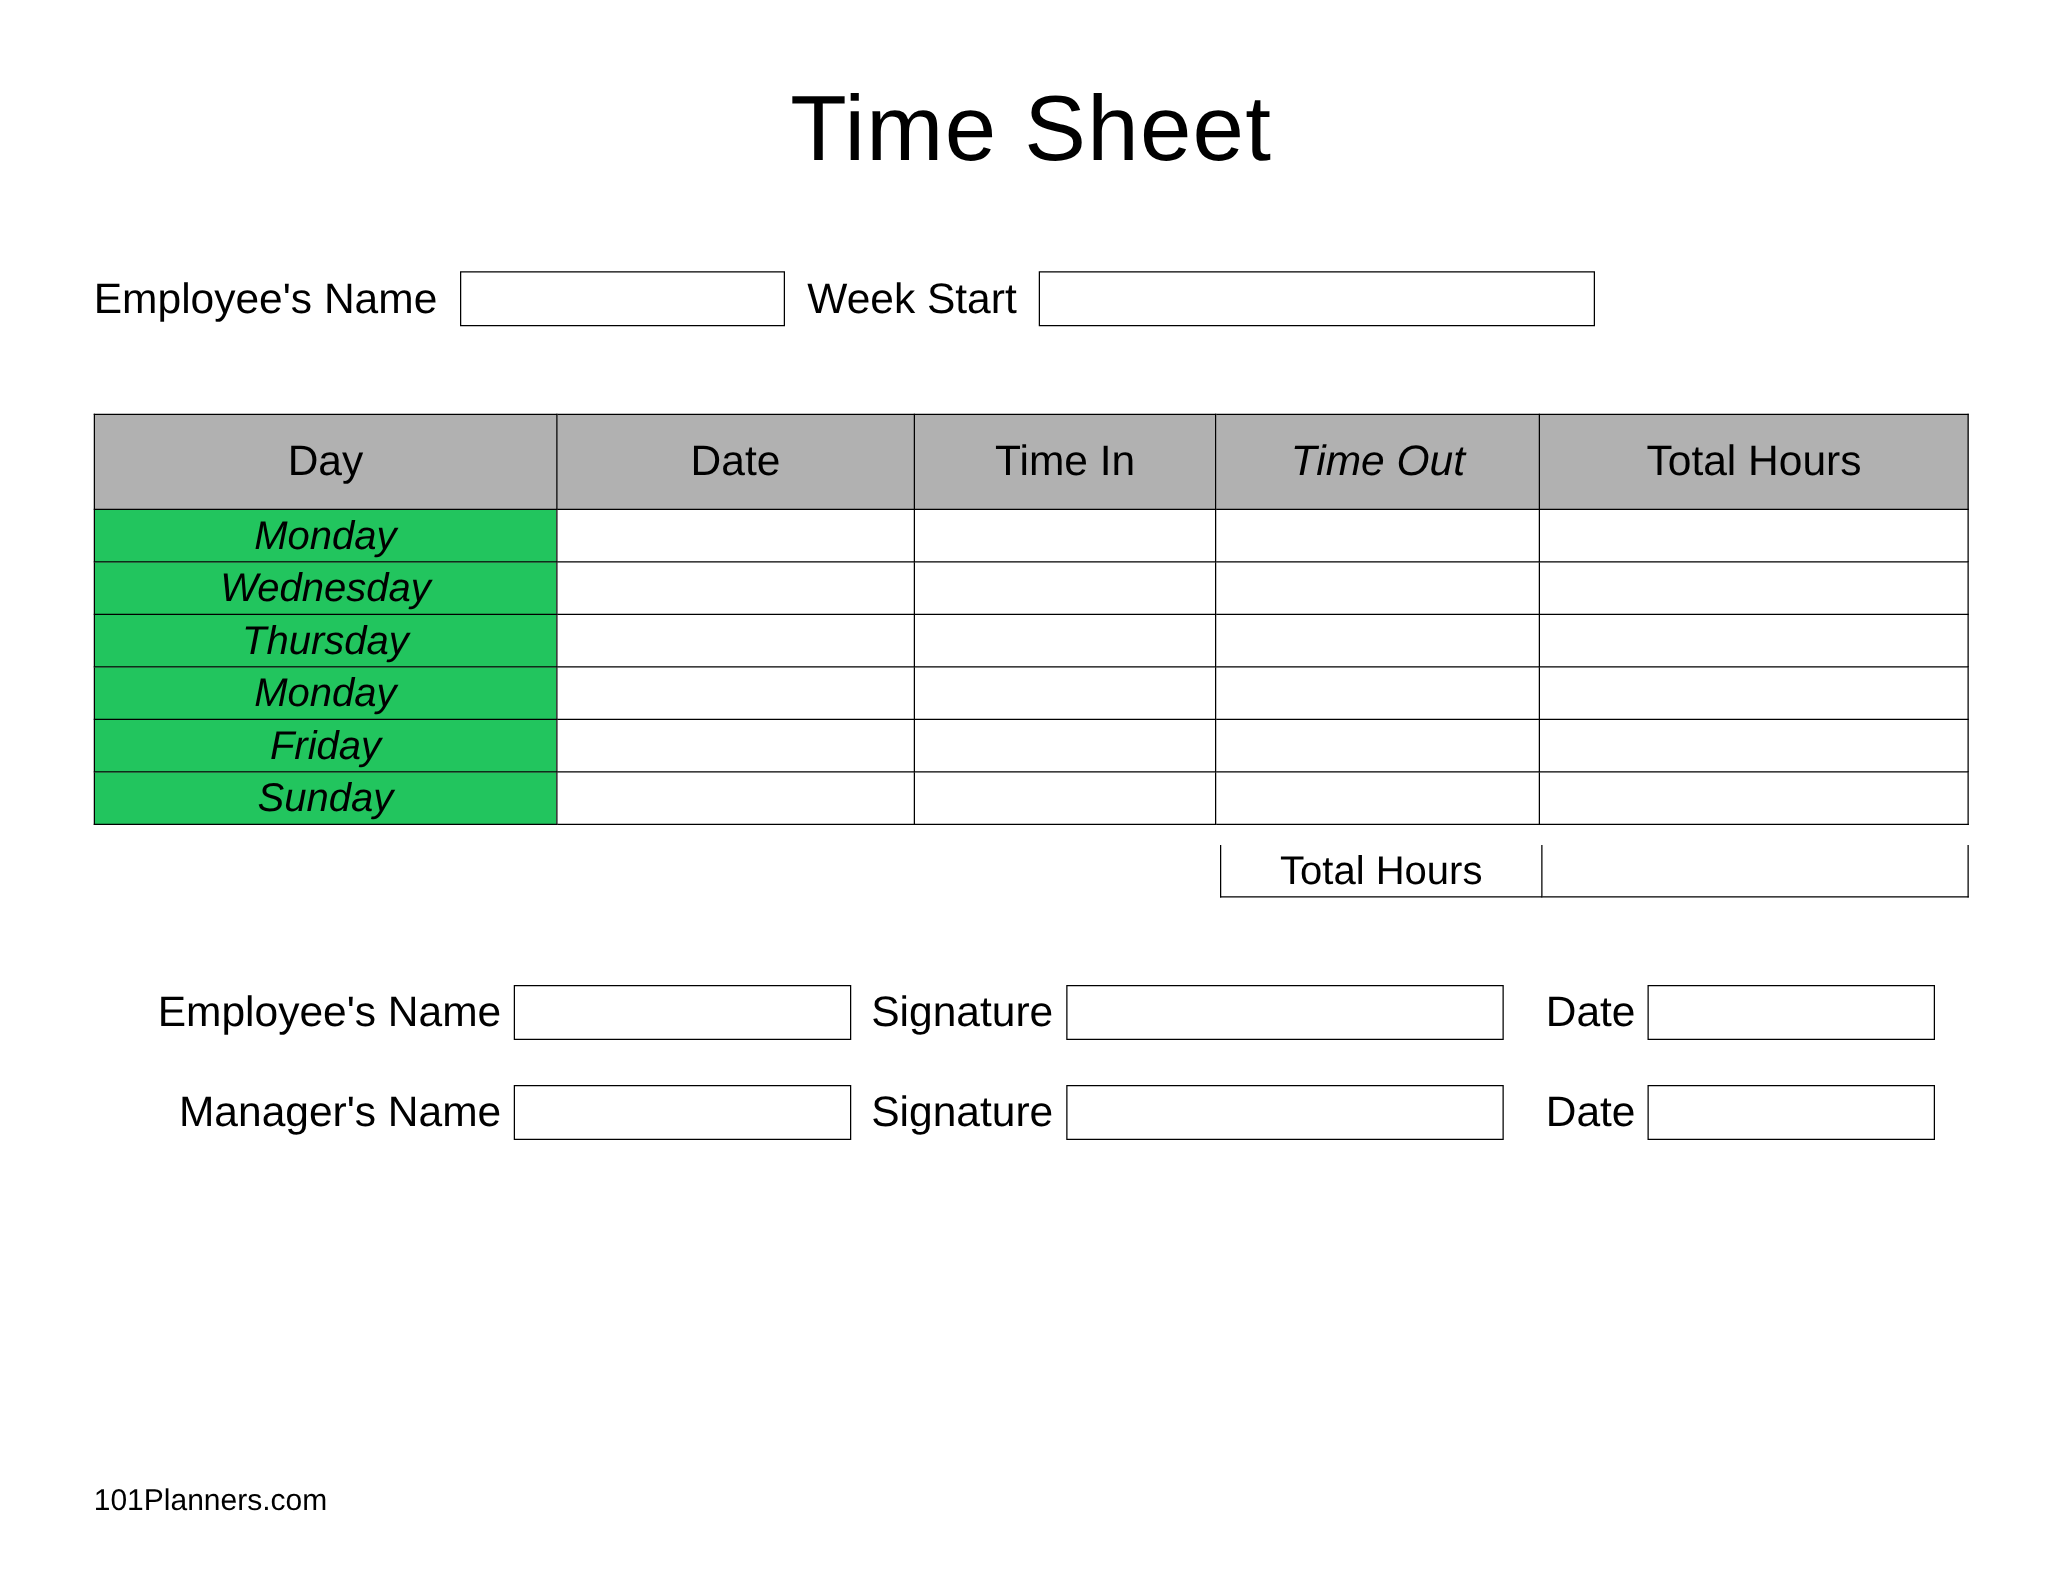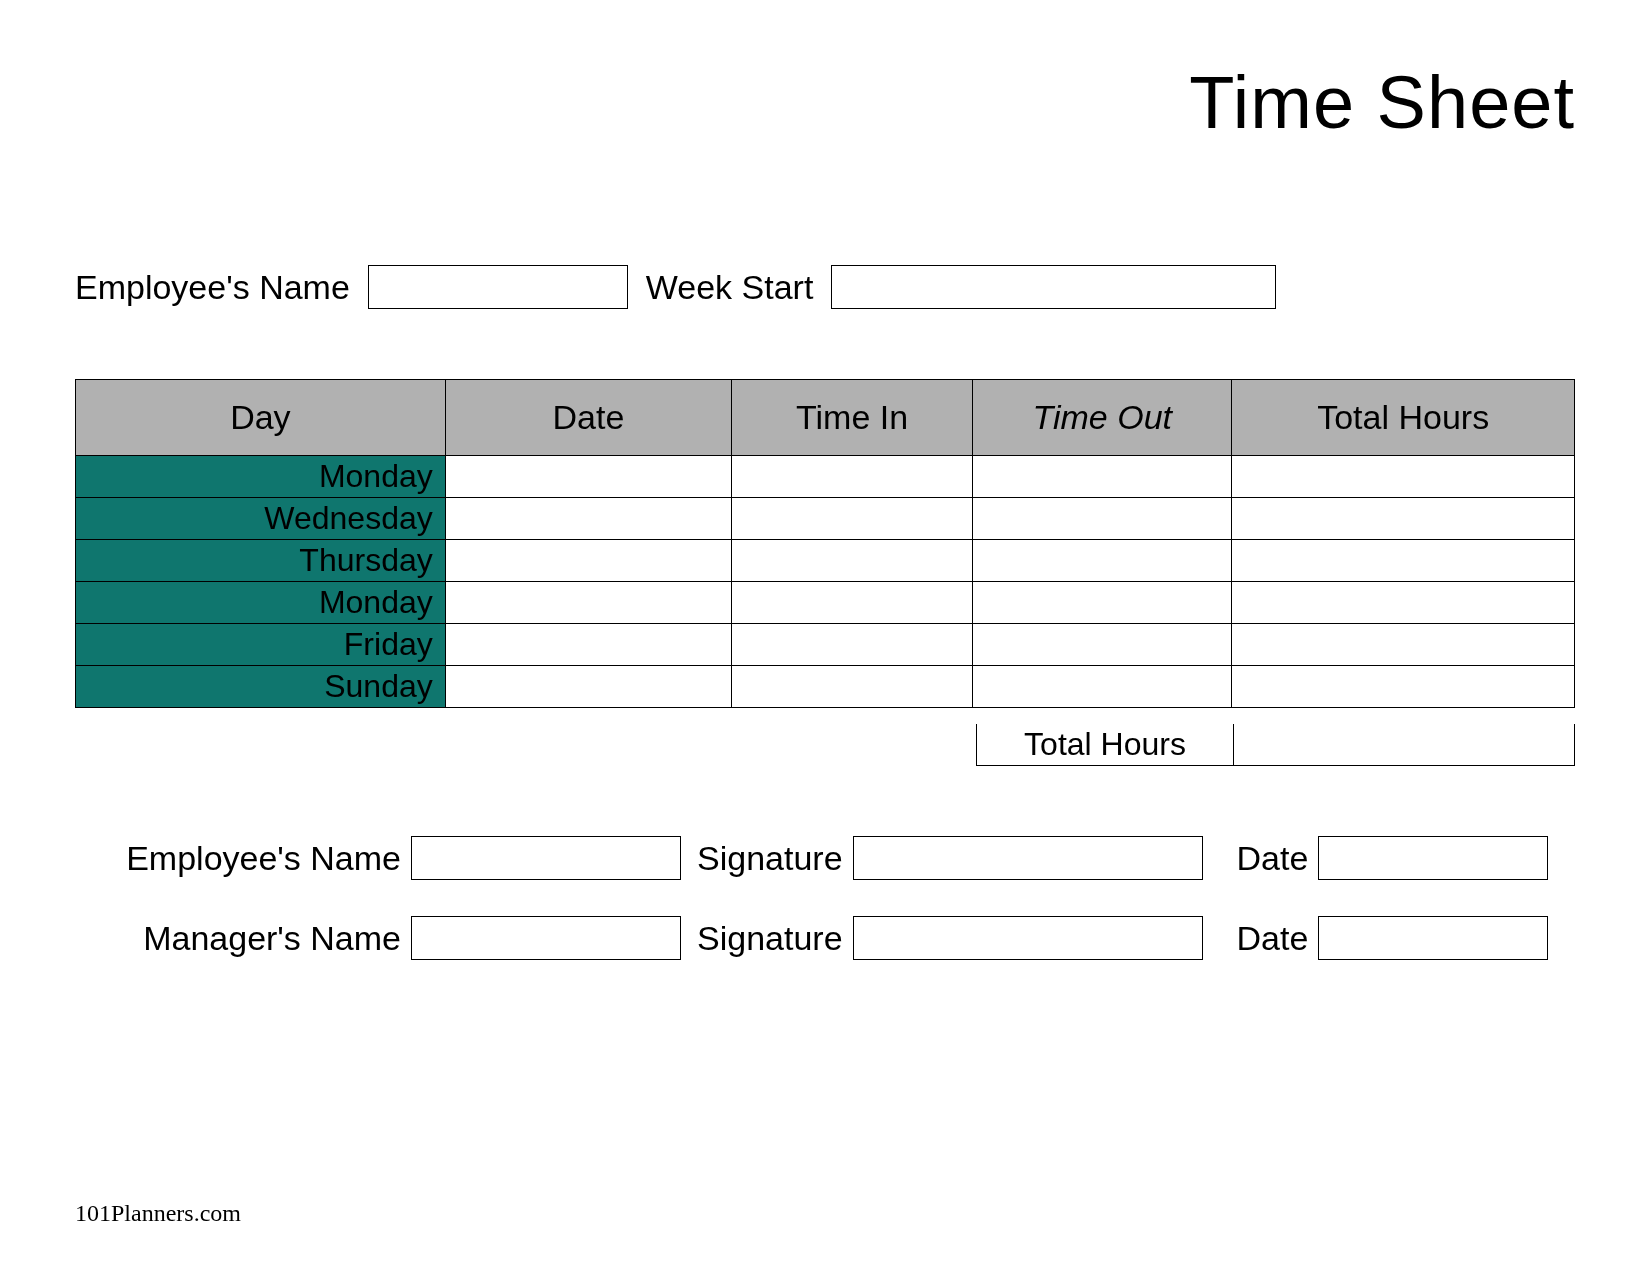--- a/index.html
+++ b/index.html
@@ -8,24 +8,24 @@
       height: 1275px;
       background: #ffffff;
       font-family: "Century Gothic", "CenturyGothic", "AppleGothic", sans-serif;
       color: #000000;
       position: relative;
     }
     .page {
       padding: 60px 75px 40px 75px;
     }
     .title {
-      text-align: right;
+      text-align: center;
       font-size: 74px;
       font-weight: 400;
-      margin-bottom: 120px;
+      margin-bottom: 72px;
       letter-spacing: 1px;
     }
     .header-row {
       display: flex;
       align-items: center;
       gap: 18px;
       margin-bottom: 70px;
     }
     .header-row .lbl {
       font-size: 34px;
@@ -52,22 +52,23 @@
       text-align: center;
     }
     td {
       border: 1.5px solid #000000;
       font-size: 32px;
       font-weight: 400;
       height: 42px;
       padding: 0 12px;
     }
     td.day-cell {
-      background: #0f766e;
-      text-align: right;
+      background: #22c55e;
+      text-align: center;
+      font-style: italic;
     }
     td.blank-cell {
       background: #ffffff;
     }
     .total-row {
       display: flex;
       justify-content: flex-end;
       width: 100%;
       margin-bottom: 70px;
     }
@@ -106,23 +107,23 @@
     }
     .sign-row .lbl.name { width: 298px; }
     .sign-row .lbl.sig { margin-left: 6px; text-align: right; }
     .sign-row .lbl.date { margin-left: 24px; }
     .sig-box-name { width: 270px; height: 44px; border: 1.5px solid #000; }
     .sig-box-sig { width: 350px; height: 44px; border: 1.5px solid #000; }
     .sig-box-date { width: 230px; height: 44px; border: 1.5px solid #000; }
     .footer {
       position: absolute;
       left: 75px;
-      bottom: 48px;
+      bottom: 60px;
       font-size: 24px;
-      font-family: Liberation Serif, serif;
+      font-family: Liberation Sans, sans-serif;
     }
     th.col-day { width: 368px; }
     th.col-date { width: 285px; }
     th.col-in { width: 240px; }
     th.col-out { width: 258px; font-style: italic; }
     th.col-total { width: 341px; }
   </style>
 </head>
 <body>
 

